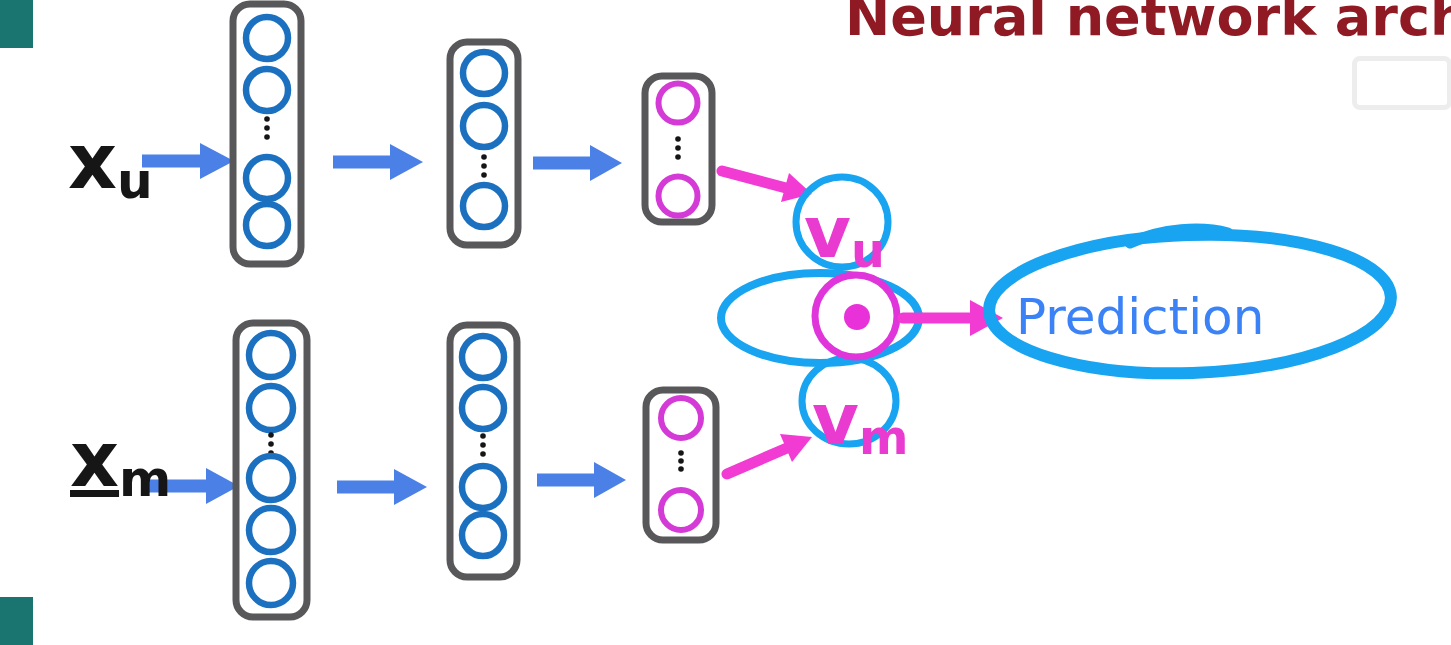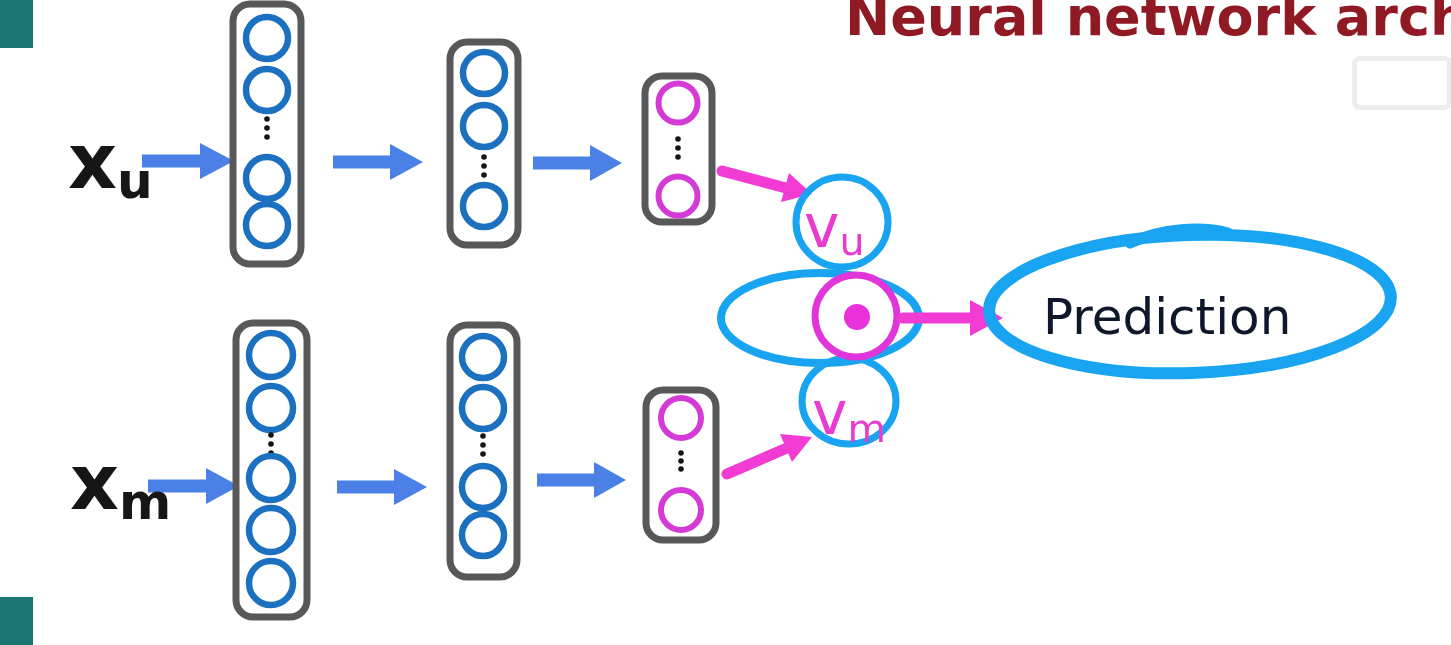--- a/index.html
+++ b/index.html
@@ -8,27 +8,27 @@
     background:#ffffff; font-family:"DejaVu Sans","Liberation Sans",sans-serif;
   }
   .stage svg { position:absolute; left:0; top:0; }
   .txt { position:absolute; line-height:1; white-space:nowrap; }
   .title {
     left:845px; top:-10px; font-size:54px; color:#901a24; font-weight:600;
     letter-spacing:0px;
   }
   .xlabel { font-size:76px; font-weight:bold; color:#161616;margin-left:12px; }
   .x-u { left:56px; top:124px; }
-  .x-m { left:58px; top:445px; }
-  .vlabel { font-size:60px; font-weight:normal; color:#e93bd0; }
+  .x-m { left:58px; top:422px;text-decoration:underline; }
+  .vlabel { font-size:72px; font-weight:bold; color:#e93bd0; }
   .v-u { left:804px; top:196px; }
   .v-m { left:812px; top:372px;margin-top:11px; }
   .sub { font-size:0.66em; vertical-align:-0.20em; }
   .prediction-label {
-    left:1043px; top:292px; font-size:50px; color:#0f172a; font-weight:500;
+    left:1016px; top:292px; font-size:50px; color:#3b82f6; font-weight:500;
   }
   .corner { position:absolute; width:33px; height:48px; background:#1a7470; }
   .corner.tl { left:0; top:0; }
   .corner.bl { left:0; top:597px; }
   .watermark {
     position:absolute; left:1352px; top:56px; width:90px; height:44px;
     border:5px solid #ededed; border-radius:8px;
   }
 </style>
 </head>

